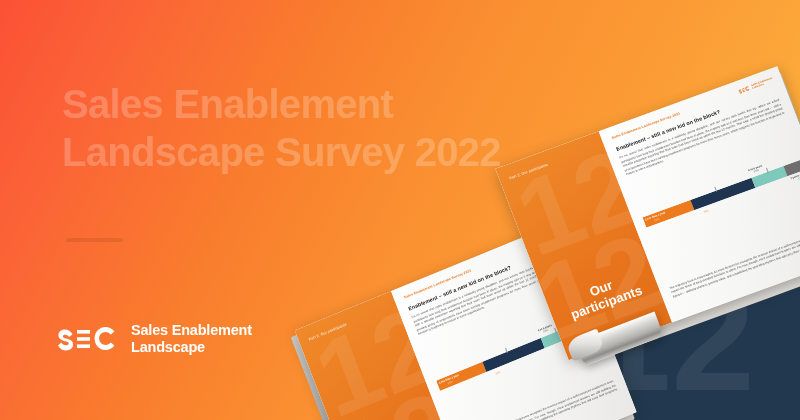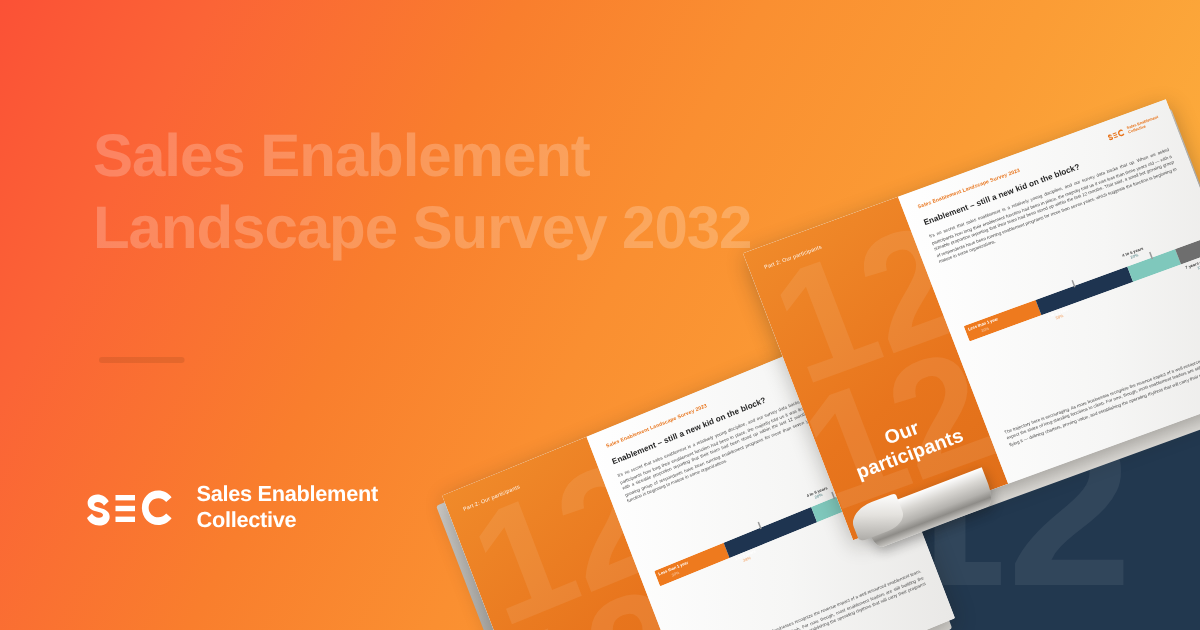--- a/index.html
+++ b/index.html
@@ -360,38 +360,38 @@
 
   <div class="navy-bottom2"></div>
   <div class="navy-circle"></div>
   <div class="navy-bottom"></div>
 
   <div class="bg-watermark bgw-1">12</div>
   <div class="bg-watermark bgw-2">12</div>
 
   <div class="hero">
     <div class="hero-title">Sales Enablement</div>
-    <div class="hero-title">Landscape Survey 2032</div>
+    <div class="hero-title">Landscape Survey 2022</div>
   </div>
   <div class="hero-rule"></div>
 
   <div class="logo">
     <span class="logo-mark">
       <svg width="62" height="30" viewBox="0 0 62 30" aria-hidden="true">
 
         <path fill="#ffffff" d="M14.5 7.2C13.0 4.3 10.0 2.6 6.9 2.6 3.1 2.6 0.4 5.0 0.4 8.3c0 3.0 2.0 4.6 5.6 5.6l2.3 0.6c1.7 0.5 2.4 1.0 2.4 1.9 0 1.1-1.0 1.8-2.7 1.8-2.1 0-3.7-1.0-4.7-2.8L0 18.4c1.5 3.1 4.6 5.0 8.0 5.0 4.2 0 7.1-2.4 7.1-5.9 0-3.0-2.0-4.7-5.8-5.7l-2.2-0.6c-1.6-0.4-2.3-0.9-2.3-1.8 0-1.0 0.9-1.7 2.4-1.7 1.8 0 3.2 0.9 4.1 2.4z" transform="translate(0,3)"></path>
 
         <rect fill="#ffffff" x="19" y="6" width="13" height="3.6"></rect>
         <rect fill="#ffffff" x="19" y="13.2" width="13" height="3.6"></rect>
         <rect fill="#ffffff" x="19" y="20.4" width="13" height="3.6"></rect>
 
         <path fill="#ffffff" d="M52.8 18.4c-1.3 1.6-3.1 2.5-5.2 2.5-3.7 0-6.5-2.8-6.5-6.4 0-3.6 2.8-6.4 6.5-6.4 2.1 0 3.9 0.9 5.2 2.5l3.6-3.1C54.3 4.7 51.1 3 47.5 3 41.4 3 36.6 7.9 36.6 14.5 36.6 21.1 41.4 26 47.5 26c3.6 0 6.8-1.7 8.9-4.5z"></path>
       </svg>
     </span>
-    <span class="logo-words"><span>Sales Enablement</span><br><span>Collective</span></span>
+    <span class="logo-words"><span>Sales Enablement</span><br><span>Landscape</span></span>
   </div>
 
   <div class="brochure">
 
     <div class="page-stack"></div>
     <div class="page-stack2"></div>
 
     <div class="page page-left">
       <div class="panel panel-left">
         <div class="panel-watermark pw-a">12</div>

